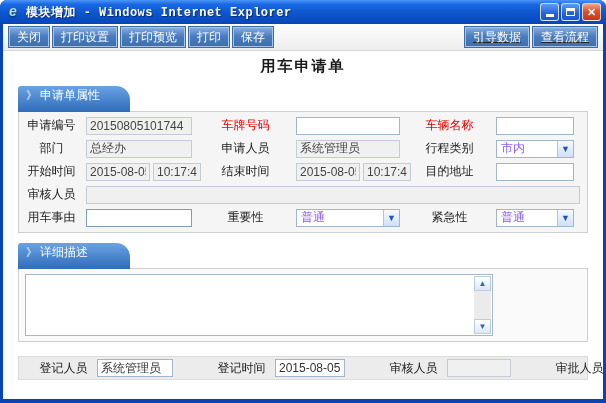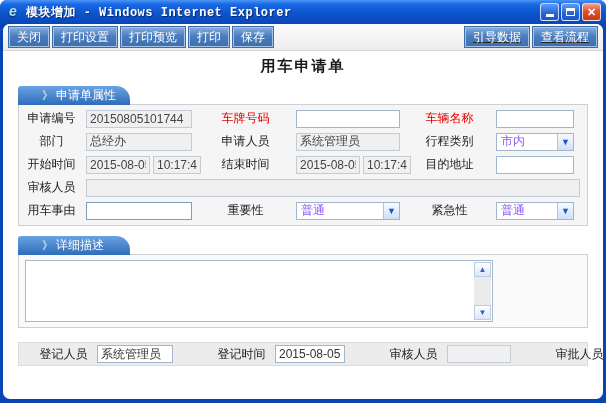--- a/index.html
+++ b/index.html
@@ -23,37 +23,37 @@
   .win-btn { width:19px; height:18px; border-radius:3px; border:1px solid rgba(255,255,255,.75);
              display:flex; align-items:center; justify-content:center; cursor:default; }
   .win-btn.blue { background:linear-gradient(#5a9cf8,#2563d6 60%,#1c56c6); }
   .win-btn.red  { background:linear-gradient(#f3a28c,#e0512c 45%,#c23a18); }
   .glyph-min { width:8px; height:3px; border-bottom:3px solid #fff; margin-top:7px; }
   .glyph-max { width:9px; height:8px; border:1px solid #fff; border-top:3px solid #fff; }
   .glyph-close { color:#fff; font-size:11px; font-weight:bold; line-height:11px; }
 
   
   .app { position:absolute; top:24px; left:3px; right:3px; bottom:4px; background:#fff;
-         display:flex; flex-direction:column; overflow:hidden;border-radius:7px; }
+         display:flex; flex-direction:column; overflow:hidden; }
 
   .toolbar { height:27px; flex:none; background:linear-gradient(#fdfdfd,#ededed);
              border-bottom:1px solid #d6d6d6; display:flex; align-items:center; padding:0 6px; }
   .tbtn { background:linear-gradient(#83abdd,#4b7dbe 45%,#3e70af); border:1px solid #a6c2e4;
           outline:1px solid #3d6da8; color:#fff; font-size:12px; height:20px; padding:0 7px;
           margin-right:4px; cursor:pointer; font-family:inherit; white-space:nowrap; }
   .tbtn-right { margin-left:auto; display:flex;text-decoration:underline; }
   .tbtn-right .tbtn { margin-right:0; margin-left:4px; }
 
   .content { flex:1; padding:3px 15px 0 15px; position:relative; }
 
   .form-title { text-align:center; font-size:15px; font-weight:bold; color:#1a1a1a;
                 letter-spacing:2px; margin:3px 0 9px; }
 
-  .section-tab { width:112px; height:19px; color:#fff; font-size:12px; line-height:19px;
-                 padding-left:24px; border-radius:3px 14px 0 0;
+  .section-tab { width:112px; height:26px; color:#fff; font-size:12px; line-height:19px;
+                 padding-left:8px; border-radius:3px 14px 0 0;
                  background:linear-gradient(180deg,#6aa3e3,#2f6cba);
                  position:relative; top:1px; }
   .section-tab .chev { font-size:11px; margin-right:3px; }
 
   
   .panel { border:1px solid #cfcfcf; background:#f5f5f5; }
   .grid { display:grid; grid-template-columns:64px 114px 96px 112px 88px 1fr;
           grid-auto-rows:23px; align-items:center; padding:2px 5px 3px 3px; }
   .lbl { text-align:center; padding-right:5px; color:#222; white-space:nowrap; }
   .lbl.req { color:#e60000; }

